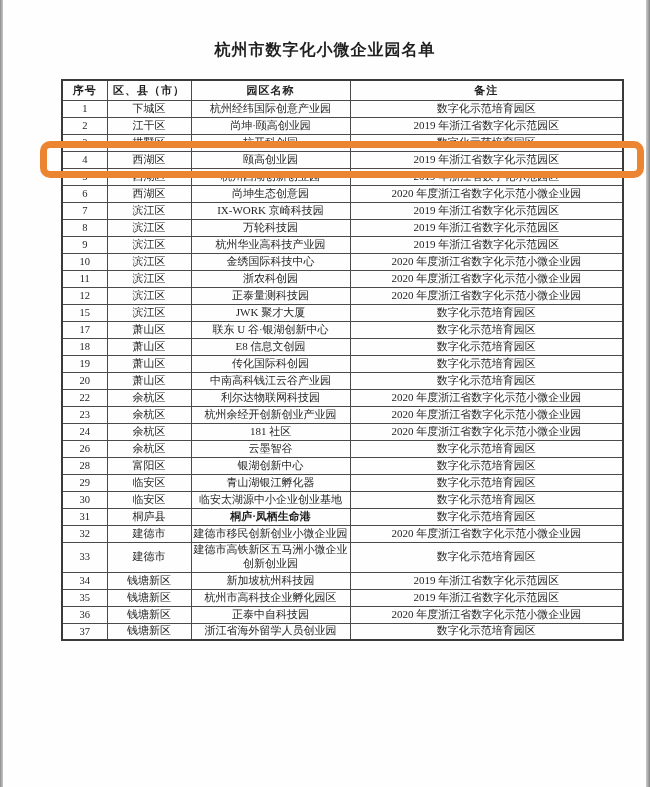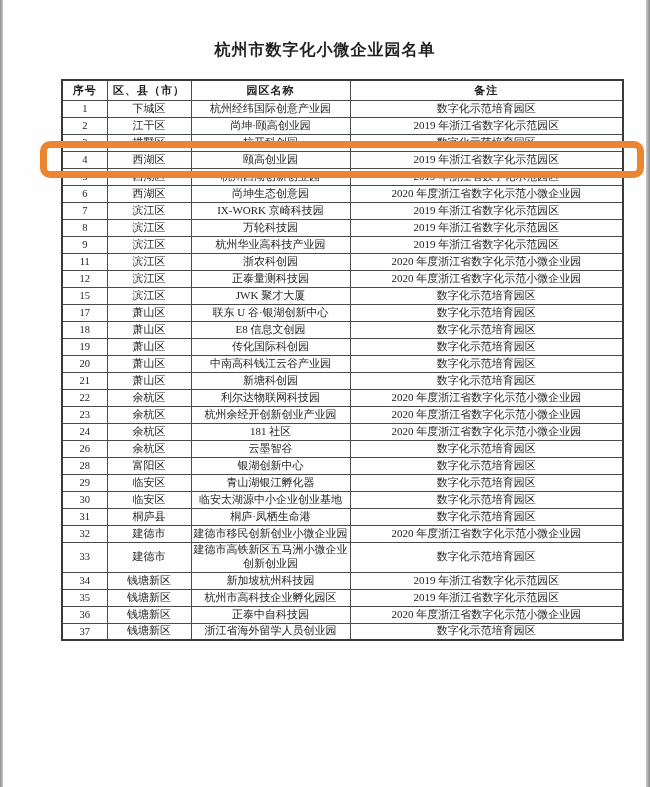--- a/index.html
+++ b/index.html
@@ -25,21 +25,21 @@
     border:1px solid #4a4a4a;
     text-align:center;vertical-align:middle;
     padding:0 2px;overflow:hidden;
   }
   .parks-table thead tr{height:20px;}
   .parks-table th{font-size:11px;font-weight:bold;letter-spacing:1px;margin-left:36px;}
   .parks-table tbody tr{height:17px;}
   .parks-table tbody tr.tall{height:30px;}
   .parks-table td{font-size:11px;line-height:1.25;}
   .parks-table td.seq{font-size:10.5px;}
-  .parks-table td.park.b{font-weight:normal;}
+  .parks-table td.park.b{font-weight:bold;}
   .highlight-box{
     position:absolute;left:40px;width:604px;
     box-sizing:border-box;
     border:7px solid #eb8531;border-radius:10px;
     pointer-events:none;z-index:5;
   }
 </style>
 </head>
 <body>
 
@@ -113,20 +113,26 @@
           <td class="park">万轮科技园</td>
           <td class="remark">2019 年浙江省数字化示范园区</td>
         </tr>
         <tr>
           <td class="seq">9</td>
           <td class="district">滨江区</td>
           <td class="park">杭州华业高科技产业园</td>
           <td class="remark">2019 年浙江省数字化示范园区</td>
         </tr>
         <tr>
+          <td class="seq">10</td>
+          <td class="district">滨江区</td>
+          <td class="park">金绣国际科技中心</td>
+          <td class="remark">2020 年度浙江省数字化示范小微企业园</td>
+        </tr>
+        <tr>
           <td class="seq">11</td>
           <td class="district">滨江区</td>
           <td class="park">浙农科创园</td>
           <td class="remark">2020 年度浙江省数字化示范小微企业园</td>
         </tr>
         <tr>
           <td class="seq">12</td>
           <td class="district">滨江区</td>
           <td class="park">正泰量测科技园</td>
           <td class="remark">2020 年度浙江省数字化示范小微企业园</td>
@@ -152,26 +158,20 @@
         <tr>
           <td class="seq">19</td>
           <td class="district">萧山区</td>
           <td class="park">传化国际科创园</td>
           <td class="remark">数字化示范培育园区</td>
         </tr>
         <tr>
           <td class="seq">20</td>
           <td class="district">萧山区</td>
           <td class="park">中南高科钱江云谷产业园</td>
-          <td class="remark">数字化示范培育园区</td>
-        </tr>
-        <tr>
-          <td class="seq">21</td>
-          <td class="district">萧山区</td>
-          <td class="park">新塘科创园</td>
           <td class="remark">数字化示范培育园区</td>
         </tr>
         <tr>
           <td class="seq">22</td>
           <td class="district">余杭区</td>
           <td class="park">利尔达物联网科技园</td>
           <td class="remark">2020 年度浙江省数字化示范小微企业园</td>
         </tr>
         <tr>
           <td class="seq">23</td>

